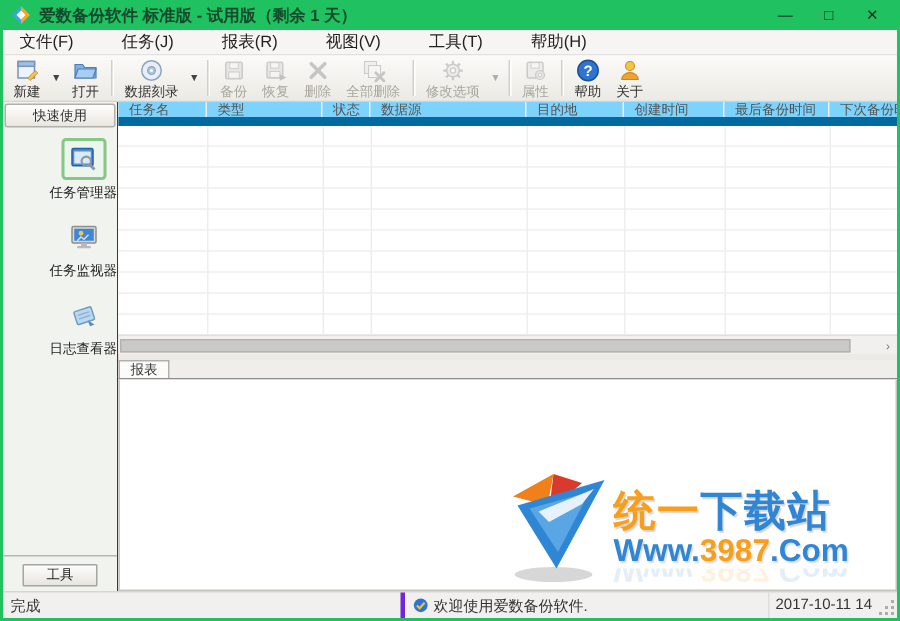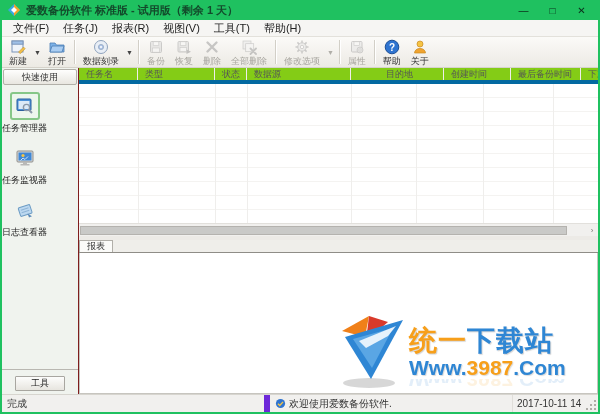--- a/index.html
+++ b/index.html
@@ -14,56 +14,56 @@
   .window { display:flex; flex-direction:column; height:100%; }
 
   
   .titlebar { height:20px; background:var(--titlebar-green,#1fc160); display:flex; align-items:center; padding:0 2px 0 5px; flex:none; }
   .titlebar .app-icon { width:14px; height:14px; margin-right:5px; flex:none; }
   .titlebar .title { font-size:11px; font-weight:bold; color:#134a2b; white-space:nowrap; overflow:hidden; flex:1; }
   .win-controls { display:flex; flex:none; }
   .win-btn { width:29px; height:18px; display:flex; align-items:center; justify-content:center; font-size:10px; color:#0c2e1b; cursor:default; }
 
   
-  .menubar { height:17px; background:#f6f5f3; border-bottom:1px solid #e3e1db; display:flex; align-items:center; padding-left:4px; flex:none; }
+  .menubar { height:17px; background:#f6f5f3; border-bottom:1px solid #e3e1db; display:flex; align-items:center; padding-left:4px; flex:none;gap:18px; }
   .menu-item { font-size:11px; color:#222; padding:0 7px; line-height:16px; }
 
   
   .toolbar { height:31px; background:linear-gradient(#fbfaf8,#eceae4); border-bottom:1px solid #d6d3cb; display:flex; align-items:stretch; padding:1px 2px; flex:none; }
   .tbtn { display:flex; flex-direction:column; align-items:center; justify-content:center; padding:1px 5px 0; border-radius:2px; }
   .tbtn svg { width:16px; height:16px; display:block; }
   .tlabel { font-size:9px; line-height:10px; color:#333; margin-top:1px; white-space:nowrap; }
   .tbtn.disabled svg { filter:grayscale(1); opacity:.45; }
   .tbtn.disabled .tlabel { color:#a9a7a1;font-family:Liberation Serif, serif; }
   .tdrop { align-self:center; font-size:7px; color:#444; padding:0 2px; }
   .tdrop.disabled { color:#b0aea8; }
   .tsep { width:1px; background:#d2cfc7; box-shadow:1px 0 0 #fff; margin:2px 3px; }
 
   
   .content { flex:1; display:flex; min-height:0; }
 
   
   .sidebar { width:77px; flex:none; background:#f0f3ee; border-right:1px solid #7f1d1d; display:flex; flex-direction:column; }
   .sidebar-header { height:16px; margin:1px; background:linear-gradient(#fefefd,#e8e6e0); border:1px solid #b2b0a9; border-radius:2px; font-size:9px; color:#333; display:flex; align-items:center; justify-content:center; }
-  .sidebar-items { flex:1; padding-top:6px; display:flex; flex-direction:column; align-items:flex-start; }
+  .sidebar-items { flex:1; padding-top:6px; display:flex; flex-direction:column; align-items:flex-end; }
   .sb-item { display:flex; flex-direction:column; align-items:center; margin-bottom:9px; }
   .sb-iconbox { width:30px; height:28px; display:flex; align-items:center; justify-content:center; border:2px solid transparent; border-radius:3px; }
   .sb-item.selected .sb-iconbox { border-color:#86c788; background:#edf6ed; }
   .sb-iconbox svg { width:20px; height:20px; display:block; }
   .sb-label { font-size:9px; color:#222; margin-top:2px; white-space:nowrap; }
   .sidebar-footer { border-top:1px solid #b9b7b1; padding:2px 13px 3px; }
   .tools-btn { width:100%; height:15px; background:linear-gradient(#fdfdfc,#e7e5df); border:1px solid #a8a6a0; border-radius:1px; font-size:9px; color:#222; font-family:inherit; }
 
   
   .main { flex:1; display:flex; flex-direction:column; background:#f0efeb; min-width:0; }
   .table-area { background:#fff; flex:none; }
-  .thead { height:16px; display:flex; background:#84cc16; border-bottom:4px solid #0369a1; font-size:9px; color:#555; }
+  .thead { height:16px; display:flex; background:#7dd3fc; border-bottom:6px solid #0369a1; font-size:9px; color:#555; }
   .th { padding:0 0 0 7px; display:flex; align-items:center; border-right:1px solid #efedea; white-space:nowrap; overflow:hidden; }
   .th:nth-child(1){width:59px;} .th:nth-child(2){width:77px;} .th:nth-child(3){width:32px;}
-  .th:nth-child(4){width:104px;} .th:nth-child(5){width:65px;margin-left:28px;} .th:nth-child(6){width:67px;}
+  .th:nth-child(4){width:104px;} .th:nth-child(5){width:65px;} .th:nth-child(6){width:67px;}
   .th:nth-child(7){width:70px;} .th:nth-child(8){flex:1; border-right:none;}
   .tbody { height:139px; background-color:#fff;
     background-image:
       linear-gradient(#efeeec,#efeeec),linear-gradient(#efeeec,#efeeec),linear-gradient(#efeeec,#efeeec),
       linear-gradient(#efeeec,#efeeec),linear-gradient(#efeeec,#efeeec),linear-gradient(#efeeec,#efeeec),
       linear-gradient(#efeeec,#efeeec),
       repeating-linear-gradient(to bottom,#fff 0 13px,#f4f3f1 13px 14px);
     background-size:1px 100%,1px 100%,1px 100%,1px 100%,1px 100%,1px 100%,1px 100%,auto;
     background-position:59px 0,136px 0,168px 0,272px 0,337px 0,404px 0,474px 0,0 0;
     background-repeat:no-repeat,no-repeat,no-repeat,no-repeat,no-repeat,no-repeat,no-repeat,repeat;
@@ -84,21 +84,21 @@
   .wm-text { margin-left:2px; }
   .wm-line1 { font-size:28px; font-weight:bold; line-height:30px; letter-spacing:1px; white-space:nowrap; text-shadow:1px 1px 1px rgba(0,0,0,.18); }
   .wm-orange { color:var(--watermark-orange,#f79f1a); }
   .wm-blue { color:var(--watermark-blue,#2e86d4); }
   .wm-line2 { font-size:21px; font-weight:bold; line-height:23px; white-space:nowrap; text-shadow:1px 1px 1px rgba(0,0,0,.15); }
   .wm-reflect { transform:scaleY(-1); opacity:.13; height:12px; overflow:hidden; }
   .wm-reflect .wm-line2 { text-shadow:none; }
 
   
   .statusbar { height:18px; background:#f1f0ee; border-top:1px solid #d7d5cf; display:flex; align-items:center; font-size:10px; color:#333; flex:none; }
-  .sb-left { width:268px; padding-left:5px; border-right:6px solid #6d28d9; align-self:stretch; display:flex; align-items:center; }
+  .sb-left { width:268px; padding-left:5px; border-right:3px solid #6d28d9; align-self:stretch; display:flex; align-items:center; }
   .sb-mid { flex:1; display:flex; align-items:center; gap:3px; padding-left:5px; border-right:1px solid #e0deda; align-self:stretch; }
   .sb-mid svg { width:11px; height:11px; flex:none; }
   .sb-right { width:72px; text-align:left; padding-left:4px; white-space:nowrap; }
   .sb-grip { width:13px; height:13px; align-self:flex-end; }
 </style>
 </head>
 <body>
 
 <div class="window">
 

